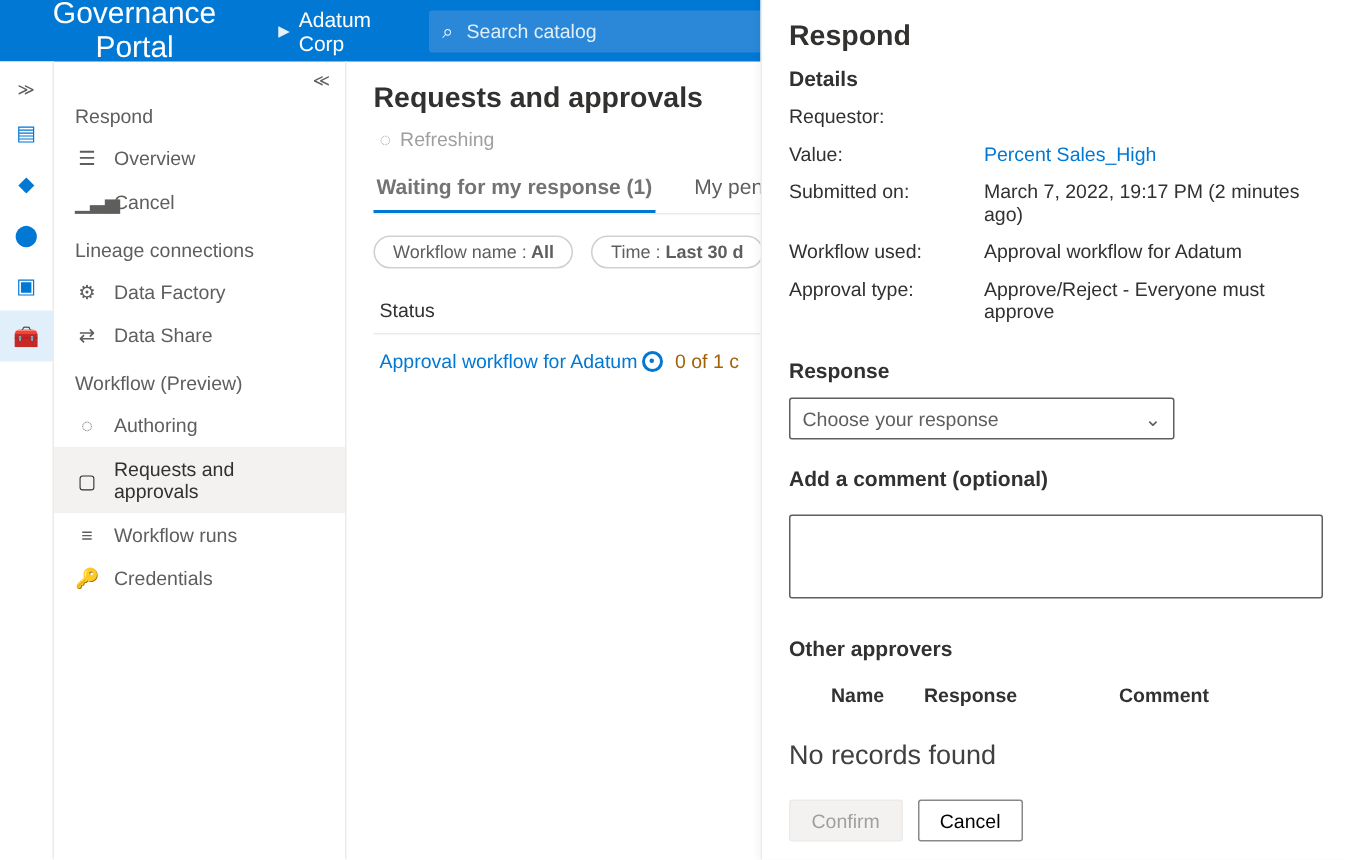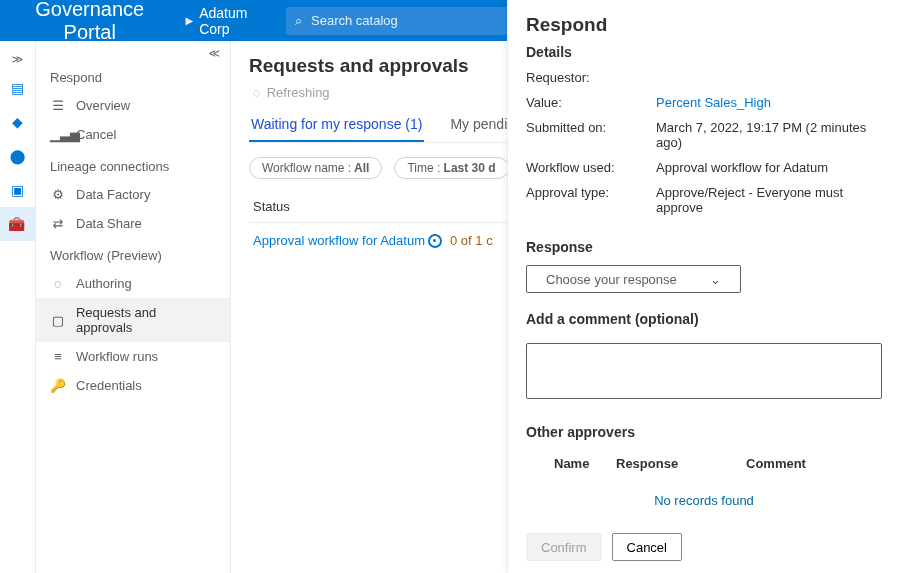--- a/index.html
+++ b/index.html
@@ -28,42 +28,42 @@
 .nav .chev { text-align: right; padding-right: 10px; font-size: 11px; color:#605e5c; cursor:pointer; }
 .nav .sec { color: #605e5c; padding: 10px 14px 6px; font-size: 13px; }
 .nav .item { display: flex; align-items: center; gap: 10px; padding: 7px 14px; color: #605e5c; cursor: pointer; }
 .nav .item .ic { width: 16px; text-align: center; font-size: 13px; }
 .nav .item.sel { background: #f3f2f1; color: #323130; }
 .main { flex: 1; padding: 14px 18px; position: relative; overflow: hidden; }
 .main h1 { font-size: 19px; font-weight: 600; color: #323130; margin-bottom: 8px; }
 .refresh { display: flex; align-items: center; gap: 6px; color: #a19f9d; font-size: 13px; margin-bottom: 8px; padding-left: 4px;}
 .tabs { border-bottom: 1px solid #edebe9; display: flex; gap: 24px; margin-bottom: 14px; }
 .tab { padding: 8px 2px; font-size: 14px; color: #605e5c; cursor: pointer; border-bottom: 2px solid transparent; }
-.tab.sel { color: #1d4ed8; border-bottom-color: #0078d4; }
+.tab.sel { color: #737373; border-bottom-color: #0078d4; font-weight: bold; }
 .pill-row { display: flex; gap: 12px; margin-bottom: 12px; }
 .pill { border: 1px solid #d2d0ce; border-radius: 12px; padding: 3px 12px; font-size: 12px; color: #605e5c; cursor: pointer; }
 .tbl-head { display: flex; color: #323130; font-size: 13px; font-weight: 400; border-bottom: 1px solid #edebe9; padding: 8px 4px; }
 .tbl-head .c1 { width: 175px; }
 .tbl-row { display: flex; padding: 10px 4px; font-size: 13px; align-items: center; }
 .tbl-row .c1 { width: 175px; color: #0078d4; cursor: pointer; }
 .tbl-row .c2 { display:flex; align-items:center; gap: 8px; color:#a16207; }
 .status-dot { width:14px;height:14px;border-radius:50%;border:2px solid #0078d4; position:relative; }
 .status-dot::after { content:''; position:absolute; width:3px;height:3px;background:#0078d4;border-radius:50%; top:3px; left:3px;}
 .panel { position: absolute; top: 0; right: 0; width: 393px; height: 573px; background: #fff; border-left: 1px solid #edebe9; box-shadow: -2px 0 6px rgba(0,0,0,.05); padding: 14px 18px; overflow-y: auto; }
 .panel h2 { font-size: 19px; font-weight: 600; }
 .panel h3 { font-size: 14px; font-weight: 600; margin: 8px 0 10px; }
 .detail { display: flex; font-size: 13px; margin-bottom: 10px; }
 .detail .lbl { width: 130px; color: #323130; }
 .detail .val { flex:1; color: #323130; }
 .detail .val.link { color: #0078d4; cursor:pointer; }
-.select { margin-top: 4px; border: 1px solid #605e5c; height: 28px; width: 215px; display: flex; align-items:center; justify-content: space-between; padding: 0 19px; font-size: 13px; color:#605e5c; cursor:pointer; border-radius: 2px; }
+.select { margin-top: 4px; border: 1px solid #605e5c; height: 28px; width: 257px; display: flex; align-items:center; justify-content: space-between; padding: 0 8px; font-size: 13px; color:#605e5c; cursor:pointer; border-radius: 2px; }
 .textarea { margin-top: 6px; border: 1px solid #605e5c; width: 100%; height: 56px; border-radius: 2px; padding: 4px; font-size:13px; resize:none; }
 .app-tbl-head { display:flex; font-size:13px; font-weight:600; padding: 6px 0; }
 .app-tbl-head .a1{width:90px; padding-left:28px;} .app-tbl-head .a2{width:130px;} .app-tbl-head .a3{flex:1;}
-.norec { text-align:center; color:#0369a1; font-size:13px; padding: 16px 0; }
+.norec { text-align:left; color:#404040; font-size:18px; padding: 16px 0; }
 .panel-foot { position:absolute; bottom: 12px; left: 18px; display:flex; gap:10px; }
 .btn { height: 28px; padding: 0 14px; border:1px solid #8a8886; background:#fff; font-size:13px; cursor:pointer; border-radius:2px; }
 .btn.primary { background:#f3f2f1; color:#a19f9d; border-color:#edebe9; cursor:not-allowed; }
 </style>
 </head>
 <body>
 
 <div class="topbar">
   <span class="brand">Governance Portal</span>
   <span class="crumb-sep">▶</span>

